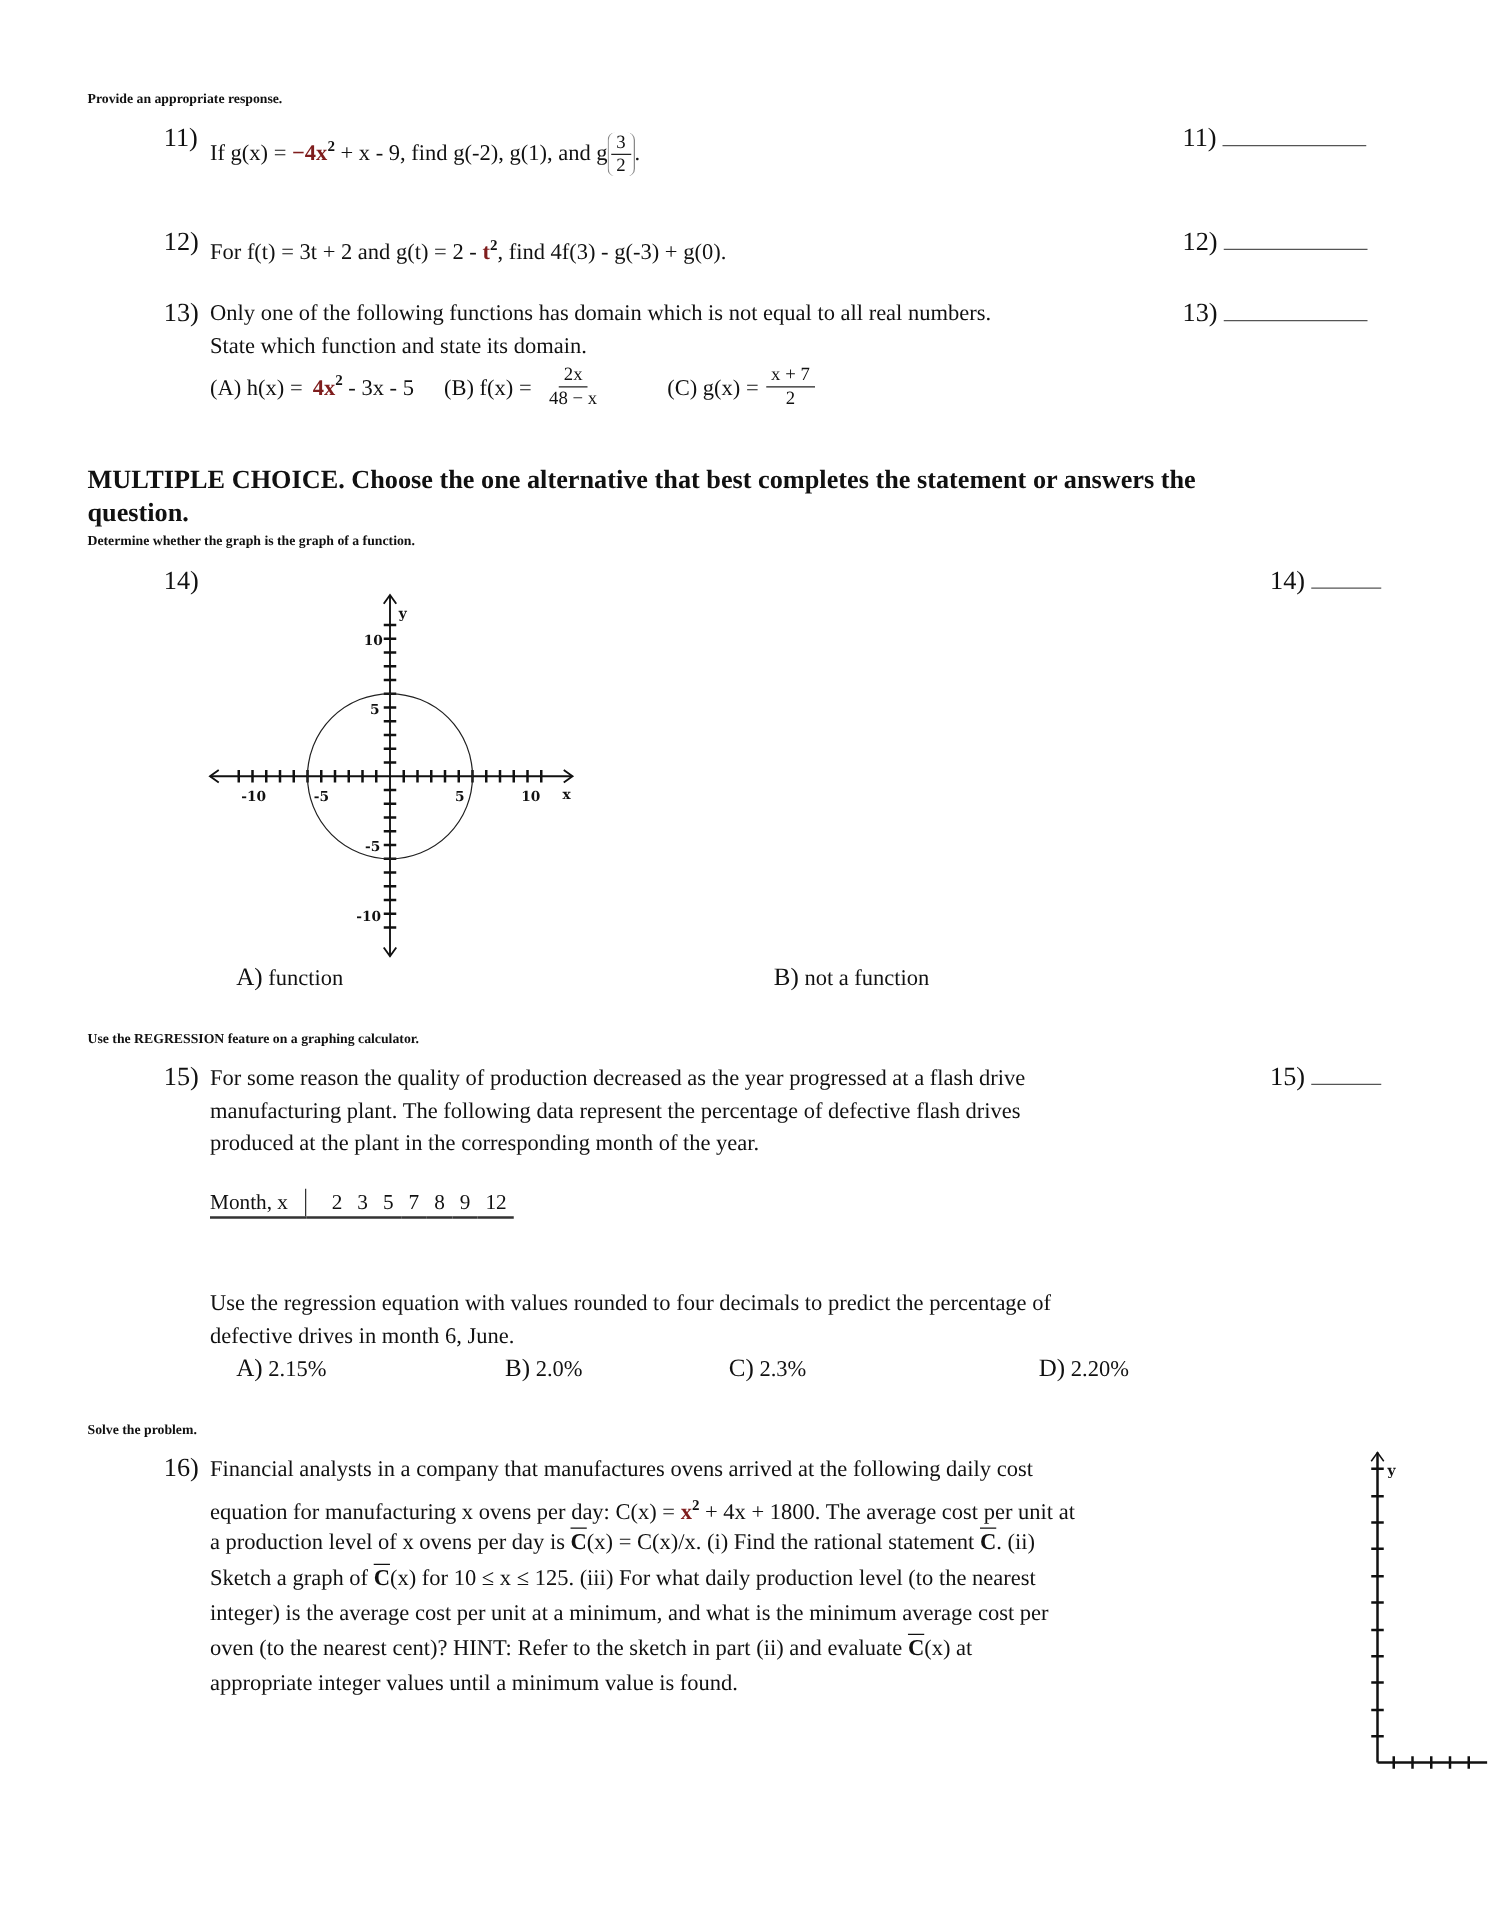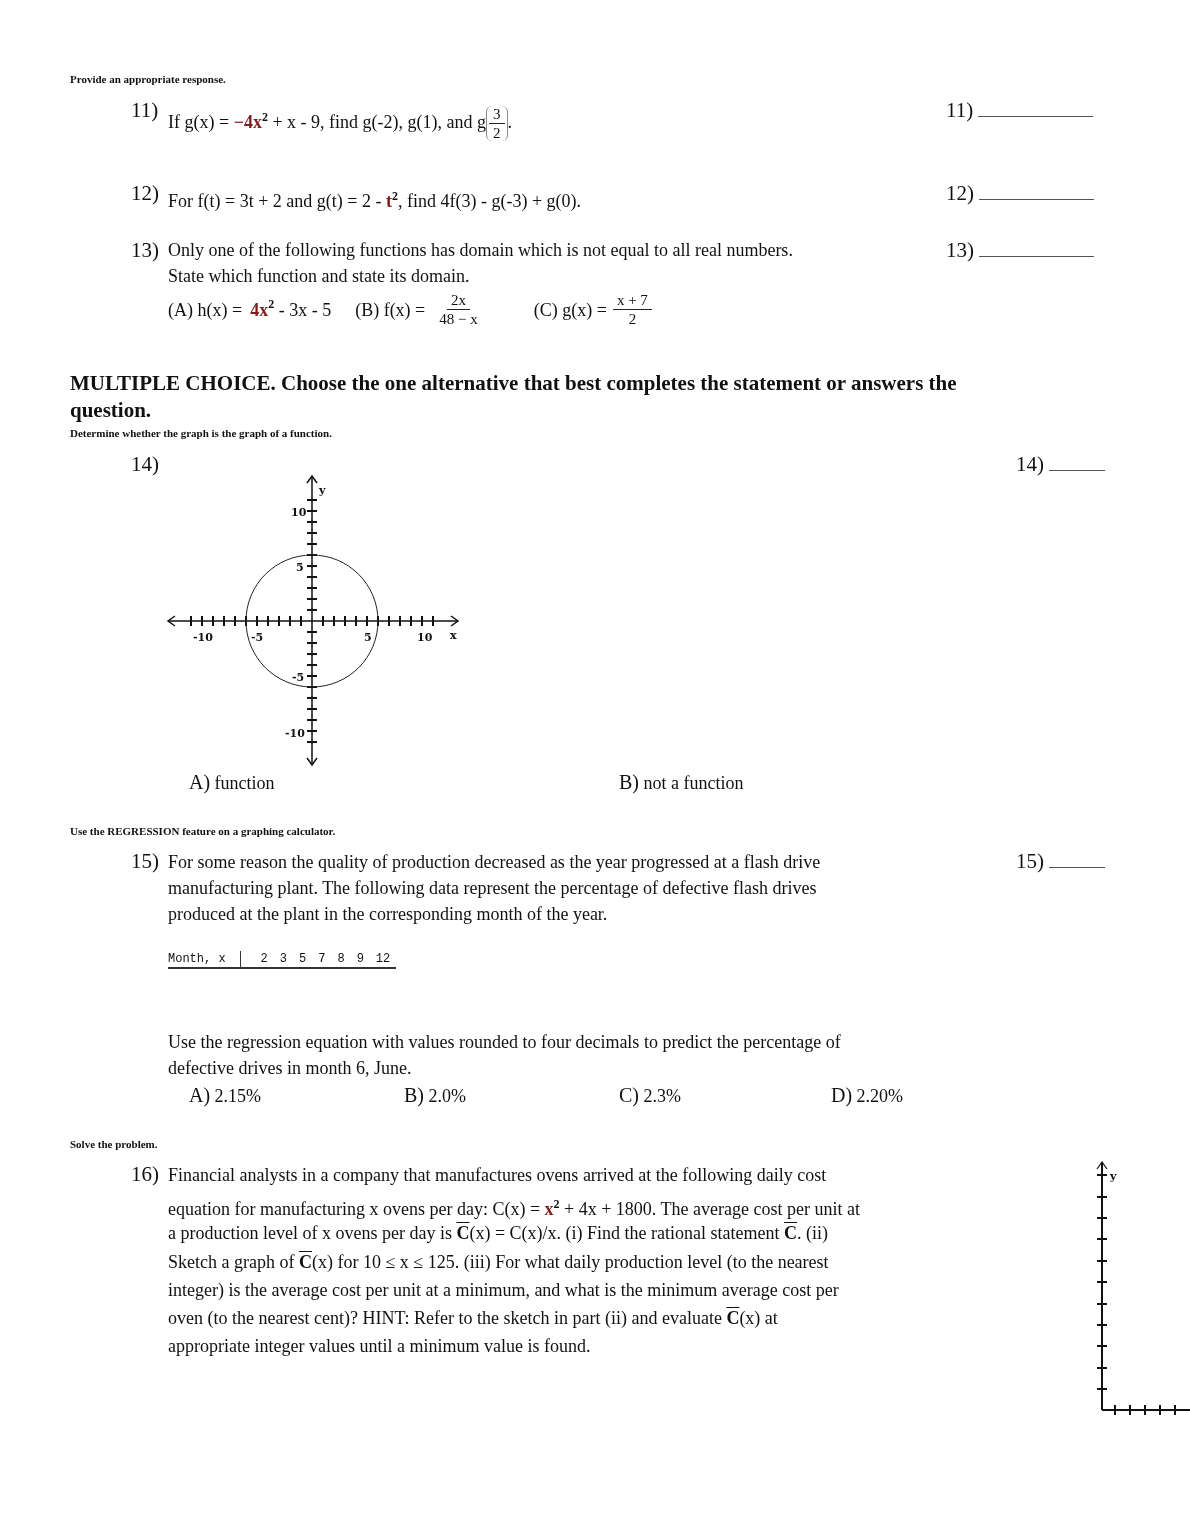--- a/index.html
+++ b/index.html
@@ -11,21 +11,21 @@
   .num { font-size:21px; }
   .txt { font-size:18px; line-height:26px; }
   .blank { display:inline-block; border-bottom:1px solid #555; vertical-align:baseline; }
   .sup { font-size:12px; vertical-align:super; font-weight:bold; }
   .mathimg { color:#7f1d1d; font-weight:bold; }
   .frac { display:inline-flex; flex-direction:column; align-items:center; vertical-align:middle; font-size:15px; line-height:16px; margin:0 4px; }
   .frac .n { border-bottom:1px solid #222; padding:0 4px 1px; }
   .frac .d { padding:1px 4px 0; }
   .paren { display:inline-block; vertical-align:middle; border:1px solid #888; border-top:none; border-bottom:none; border-radius:6px; padding:0 2px; }
   .cbar { text-decoration:overline; font-weight:bold; }
-  table.dt { border-collapse:collapse; font-size:12px;font-family:Liberation Mono, monospace; }
+  table.dt { border-collapse:collapse; font-size:17px; }
   table.dt td { padding:1px 6px; text-align:center; }
   table.dt td.lbl { text-align:left; border-right:1px solid #333; padding-right:14px; padding-left:0; }
   table.dt tr.r1 td { border-bottom:2px solid #333; }
   .answer-line { font-size:21px; }
 </style>
 </head>
 <body>
 
 <div class="abs hdr" style="left:70px;top:73px;">Provide an appropriate response.</div>
 
@@ -190,21 +190,21 @@
     <td>12</td>
   </tr>
 </tbody>
   </table>
 
 <div class="abs txt" style="left:168px;top:1029px;">Use the regression equation with values rounded to four decimals to predict the percentage of</div>
 <div class="abs txt" style="left:168px;top:1055px;">defective drives in month 6, June.</div>
 
 <div class="abs txt" style="left:189px;top:1082px;"><span class="num" style="font-size:20px;">A)</span> <span>2.15%</span></div>
 <div class="abs txt" style="left:404px;top:1082px;"><span class="num" style="font-size:20px;">B)</span> <span>2.0%</span></div>
-<div class="abs txt" style="left:619px;top:1082px;"><span class="num" style="font-size:20px;">C)</span> <span>2.3%</span></div>
+<div class="abs txt" style="left:583px;top:1082px;"><span class="num" style="font-size:20px;">C)</span> <span>2.3%</span></div>
 <div class="abs txt" style="left:831px;top:1082px;"><span class="num" style="font-size:20px;">D)</span> <span>2.20%</span></div>
 
 <div class="abs hdr" style="left:70px;top:1138px;">Solve the problem.</div>
 <div class="abs num" style="left:131px;top:1162px;">16)</div>
 <div class="abs txt" style="left:168px;top:1162px;">Financial analysts in a company that manufactures ovens arrived at the following daily cost</div>
 <div class="abs txt" style="left:168px;top:1191px;"><span>equation for manufacturing x ovens per day: C(x) = </span><span class="mathimg">x</span><span class="sup">2</span><span> + 4x + 1800. The average cost per unit at</span></div>
 <div class="abs txt" style="left:168px;top:1220px;"><span>a production level of x ovens per day is </span><span class="cbar">C</span><span>(x) = C(x)/x. (i) Find the rational statement </span><span class="cbar">C</span><span>. (ii)</span></div>
 <div class="abs txt" style="left:168px;top:1249px;"><span>Sketch a graph of </span><span class="cbar">C</span><span>(x) for 10 ≤ x ≤ 125. (iii) For what daily production level (to the nearest</span></div>
 <div class="abs txt" style="left:168px;top:1277px;text-align:right;">integer) is the average cost per unit at a minimum, and what is the minimum average cost per</div>
 <div class="abs txt" style="left:168px;top:1305px;"><span>oven (to the nearest cent)? HINT: Refer to the sketch in part (ii) and evaluate </span><span class="cbar">C</span><span>(x) at</span></div>

